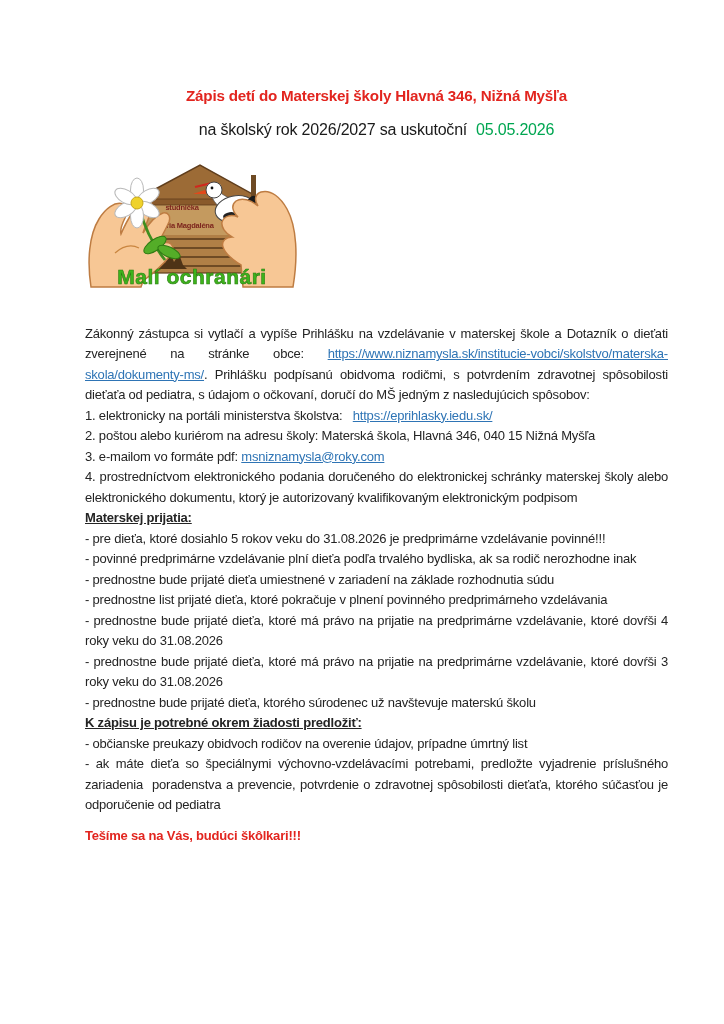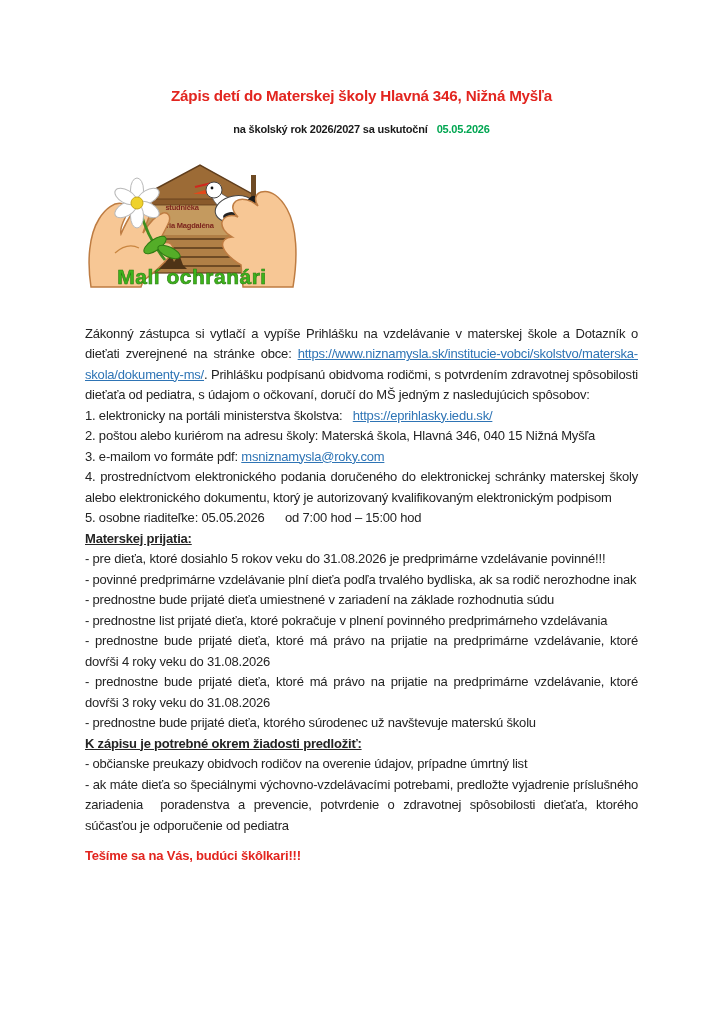--- a/index.html
+++ b/index.html
@@ -2,39 +2,39 @@
 <html style="--title_red: #e2251f; --date_green: #00a651; --link_blue: #2e74b5; --body_text: #242424; --caption_green: #3db31c;"><head>
 <meta charset="utf-8">
 <style>
   html, body { margin: 0; padding: 0; background: #ffffff; }
   .page {
     position: relative;
     width: 724px;
     height: 1024px;
     box-sizing: border-box;
     background: #ffffff;
-    padding: 86px 86px 0 85px;
+    padding: 86px 56px 0 85px;
     font-family: "Liberation Sans", sans-serif;
     font-size: 13px;
     letter-spacing: -0.2px;
     line-height: 20.5px;
     color: var(--body_text, #242424);
     overflow: hidden;
   }
   .title {
     color: var(--title_red, #e2251f);
     font-weight: bold;
     font-size: 15.2px;
     line-height: 19px;
     text-align: center;
     margin: 0 0 15px 0;
   }
   .subtitle {
-    font-weight: bold;
-    font-size: 11px;
+    font-weight: normal;
+    font-size: 16px;
     line-height: 19px;
     text-align: center;
     color: #1a1a1a;
     margin: 8px;
   }
   .subtitle .date { color: var(--date_green, #00a651); margin-left: 9px; }
   .logo-wrap { margin: 18px 0 28px 0; }
   .logo-wrap svg { display: inline-block; }
   p.block { margin: 0; text-align: justify; }
   .gap-top { margin-top: 8px; }
@@ -122,21 +122,20 @@
     </svg>
   </div>
 
   <p class="block"><span>Zákonný zástupca si vytlačí a vypíše Prihlášku na vzdelávanie v materskej škole a Dotazník o dieťati zverejnené na stránke obce: </span><a class="doclink">https://www.niznamysla.sk/institucie-vobci/skolstvo/materska-skola/dokumenty-ms/</a><span>. Prihlášku podpísanú obidvoma rodičmi, s potvrdením zdravotnej spôsobilosti dieťaťa od pediatra, s údajom o očkovaní, doručí do MŠ jedným z nasledujúcich spôsobov:</span></p>
 
   <div>
     <p class="block gap-top keep-spaces"><span>1. elektronicky na portáli ministerstva školstva:   </span><a class="doclink">https://eprihlasky.iedu.sk/</a></p>
     <p class="block">2. poštou alebo kuriérom na adresu školy: Materská škola, Hlavná 346, 040 15 Nižná Myšľa</p>
     <p class="block"><span>3. e-mailom vo formáte pdf: </span><a class="doclink">msniznamysla@roky.com</a></p>
     <p class="block">4. prostredníctvom elektronického podania doručeného do elektronickej schránky materskej školy alebo elektronického dokumentu, ktorý je autorizovaný kvalifikovaným elektronickým podpisom</p>
-    <p class="block keep-spaces">5. osobne riaditeľke: 05.05.2026      od 7:00 hod – 15:00 hod</p>
   </div>
 
   <p class="block sec-heading">Materskej prijatia:</p>
   <div>
     <p class="block">- pre dieťa, ktoré dosiahlo 5 rokov veku do 31.08.2026 je predprimárne vzdelávanie povinné!!!</p>
     <p class="block">- povinné predprimárne vzdelávanie plní dieťa podľa trvalého bydliska, ak sa rodič nerozhodne inak</p>
     <p class="block">- prednostne bude prijaté dieťa umiestnené v zariadení na základe rozhodnutia súdu</p>
     <p class="block">- prednostne list prijaté dieťa, ktoré pokračuje v plnení povinného predprimárneho vzdelávania</p>
     <p class="block">- prednostne bude prijaté dieťa, ktoré má právo na prijatie na predprimárne vzdelávanie, ktoré dovŕši 4 roky veku do 31.08.2026</p>
     <p class="block">- prednostne bude prijaté dieťa, ktoré má právo na prijatie na predprimárne vzdelávanie, ktoré dovŕši 3 roky veku do 31.08.2026</p>

